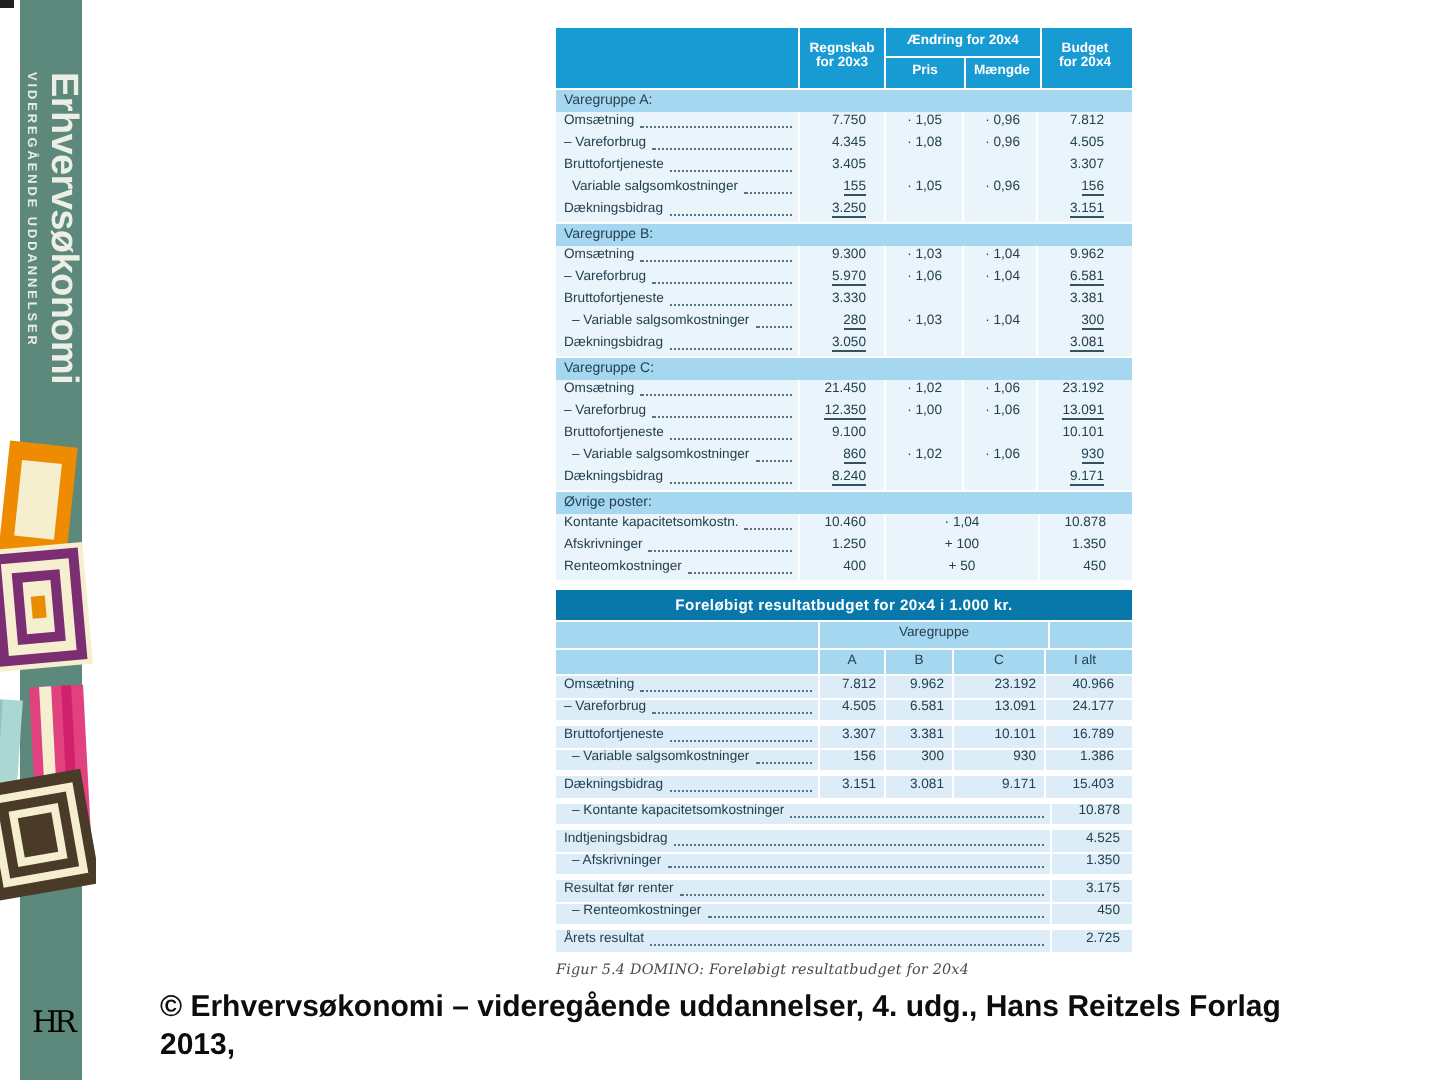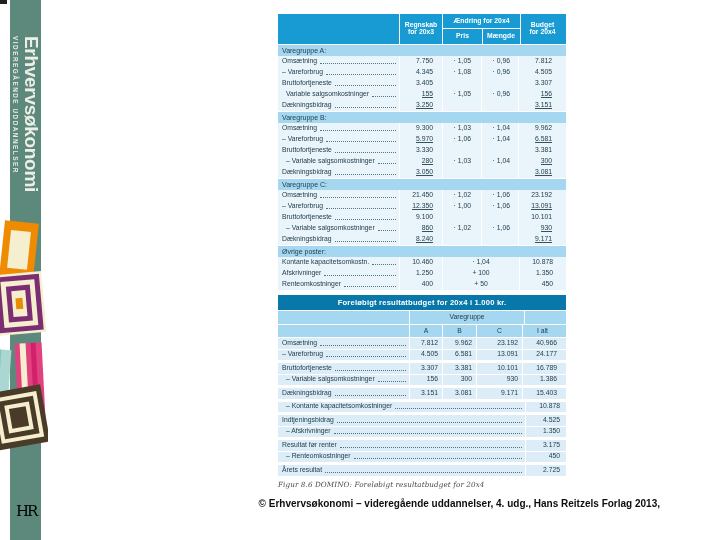--- a/index.html
+++ b/index.html
@@ -65,22 +65,22 @@
   .cl2.ind{padding-left:8px;}
   .c2{box-sizing:border-box;border-left:1px solid #fff;display:flex;align-items:center;justify-content:flex-end;padding-right:4px;}
   .c2.wI{padding-right:5px;}
   .sep{border-bottom:2px solid #fff;}
   .clS{width:247px;display:flex;align-items:center;padding-left:4px;box-sizing:border-box;}
   .clS.ind{padding-left:8px;}
 
   .caption{margin-top:5px;font-family:"DejaVu Serif",serif;font-style:italic;
            font-size:7.2px;color:#4a4a4a;letter-spacing:0.1px;}
 
-  .footer{position:absolute;left:80px;top:494px;width:580px;text-align:right;
-          font-weight:bold;font-size:10px;line-height:19px;color:#0d0d0d;}
+  .footer{position:absolute;left:80px;top:494px;width:580px;text-align:left;
+          font-weight:bold;font-size:15px;line-height:19px;color:#0d0d0d;}
 </style>
 </head>
 <body>
 
 <div class="slide">
 
   <div class="corner-mark"></div>
   <div class="strip"></div>
 
   <div class="vt">
@@ -590,20 +590,20 @@
     <div class="r2">
       <div class="clS">
           <span>Årets resultat</span>
           <span class="dots"></span>
         </div>
       <div class="c2 wI">
           <span>2.725</span>
         </div>
     </div>
 
-    <div class="caption">Figur 8.6 DOMINO: Foreløbigt resultatbudget for 20x4</div>
+    <div class="caption">Figur 5.4 DOMINO: Foreløbigt resultatbudget for 20x4</div>
   </div>
 
   <div class="footer">
     <div>© Erhvervsøkonomi – videregående uddannelser, 4. udg., Hans Reitzels Forlag 2013,</div>
   </div>
 
 </div>
 
 </body></html>

